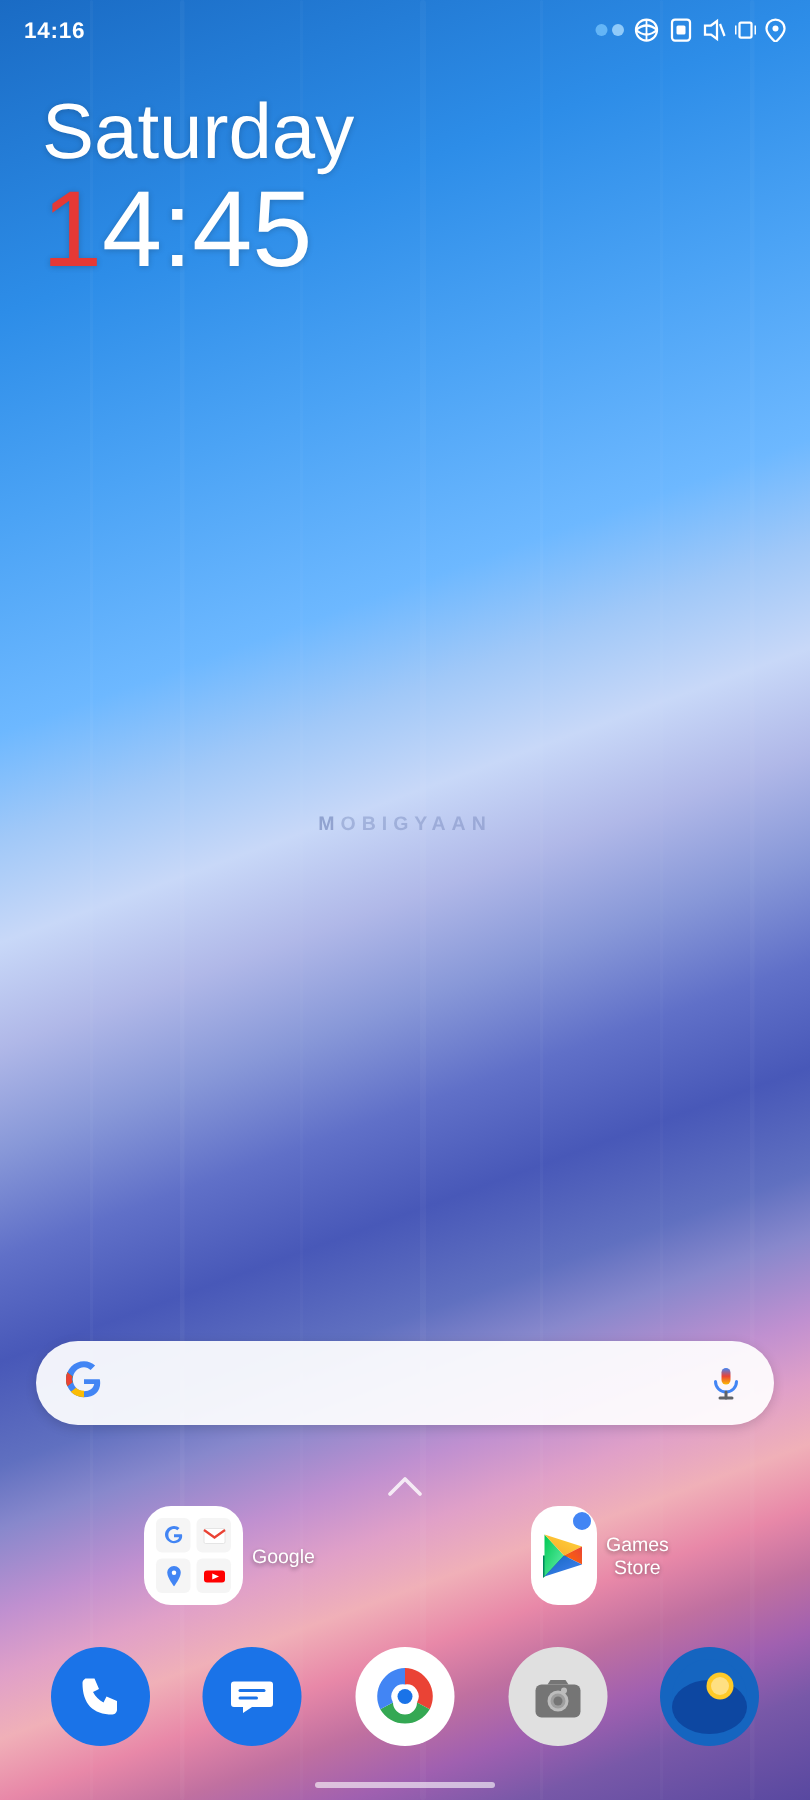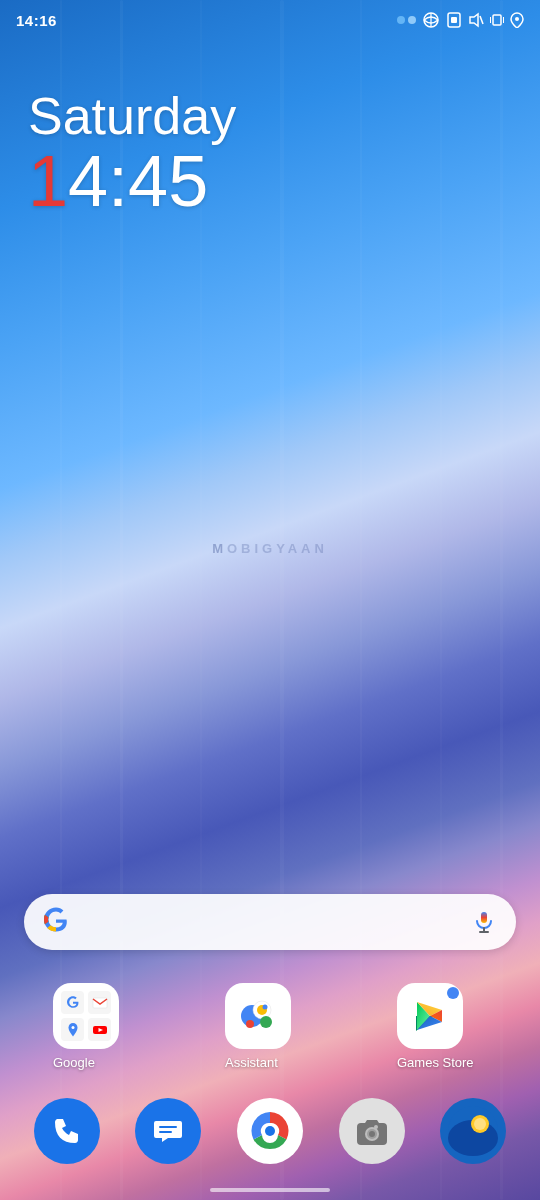--- a/index.html
+++ b/index.html
@@ -76,21 +76,20 @@
       align-items: center;
       gap: 6px;
     }
 
     
     #clock-area {
       position: absolute;
       top: 60px;
       left: 28px;
       z-index: 5;
-      margin-top: 28px;
     }
 
     #day-label {
       color: white;
       font-size: 52px;
       font-weight: 300;
       line-height: 1.1;
       text-shadow: 0 1px 4px rgba(0,0,0,0.2);
     }
 
@@ -170,22 +169,22 @@
       right: 0;
       display: flex;
       justify-content: space-around;
       align-items: flex-start;
       padding: 0 12px;
       z-index: 10;
     }
 
     .app-item {
       display: flex;
-      flex-direction: column;
-      align-items: flex-start;
+      flex-direction: row;
+      align-items: center;
       gap: 6px;
       width: 90px;
     }
 
     .app-icon-wrap {
       width: 66px;
       height: 66px;
       border-radius: 18px;
       display: flex;
       align-items: center;
@@ -422,39 +421,20 @@
               <rect x="1" y="4" width="14" height="8" rx="2" fill="#FF0000"></rect>
               <polygon points="6.5,6 11,8 6.5,10" fill="white"></polygon>
             </svg>
         </div>
       </div>
     </div>
     <span class="app-label">Google</span>
   </div>
 
 
-  <div class="app-item">
-    <div class="app-icon-wrap assistant-icon">
-      <svg width="44" height="44" viewBox="0 0 44 44">
-
-        <circle cx="16" cy="22" r="11" fill="#4285F4"></circle>
-
-        <circle cx="26" cy="16" r="9" fill="white" stroke="#e0e0e0" stroke-width="0.5"></circle>
-
-        <circle cx="26" cy="16" r="5" fill="#FBBC05"></circle>
-
-        <circle cx="29" cy="13" r="2.5" fill="#4285F4"></circle>
-
-        <circle cx="30" cy="28" r="6" fill="#34A853"></circle>
-
-        <circle cx="14" cy="30" r="4" fill="#EA4335"></circle>
-      </svg>
-    </div>
-    <span class="app-label">Assistant</span>
-  </div>
 
 
   <div class="app-item">
     <div class="app-icon-wrap playstore-icon">
 
       <div style="position:absolute;top:4px;right:4px;width:12px;height:12px;border-radius:50%;background:#4285F4;z-index:2;"></div>
       <svg width="44" height="44" viewBox="0 0 44 44">
 
         <path d="M8 7 L8 37 L36 22 Z" fill="#01875f" opacity="0"></path>
 

